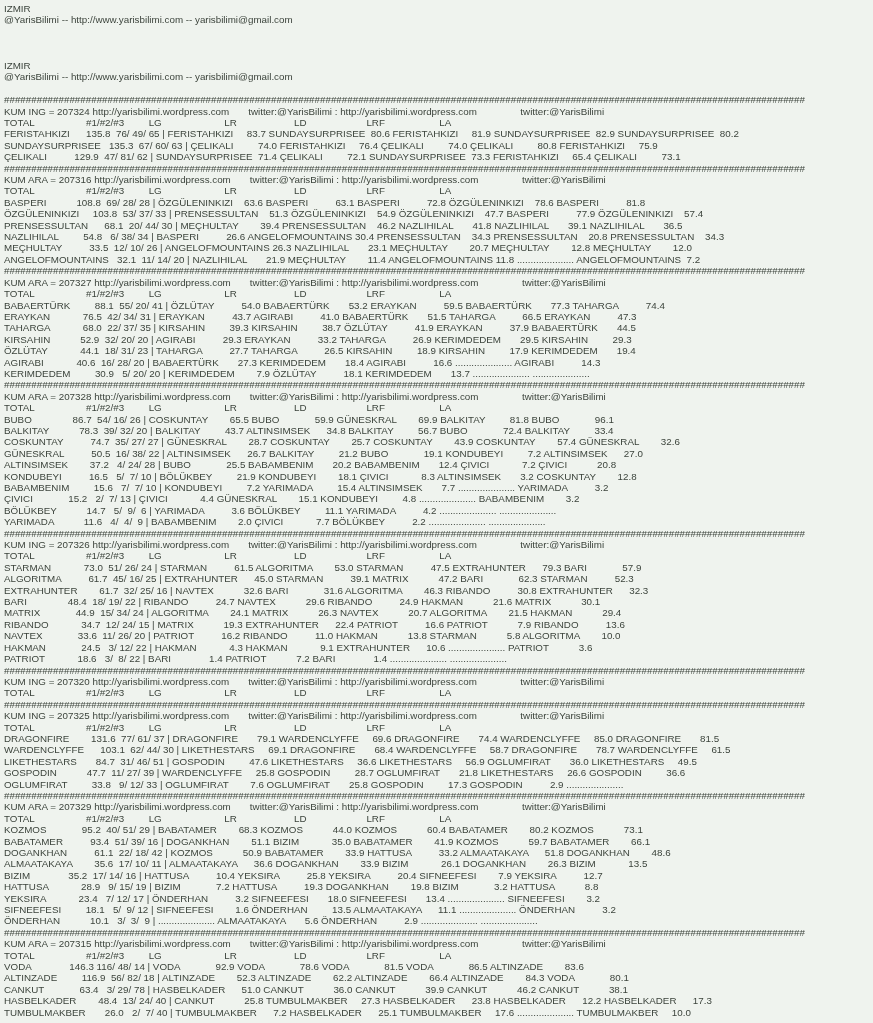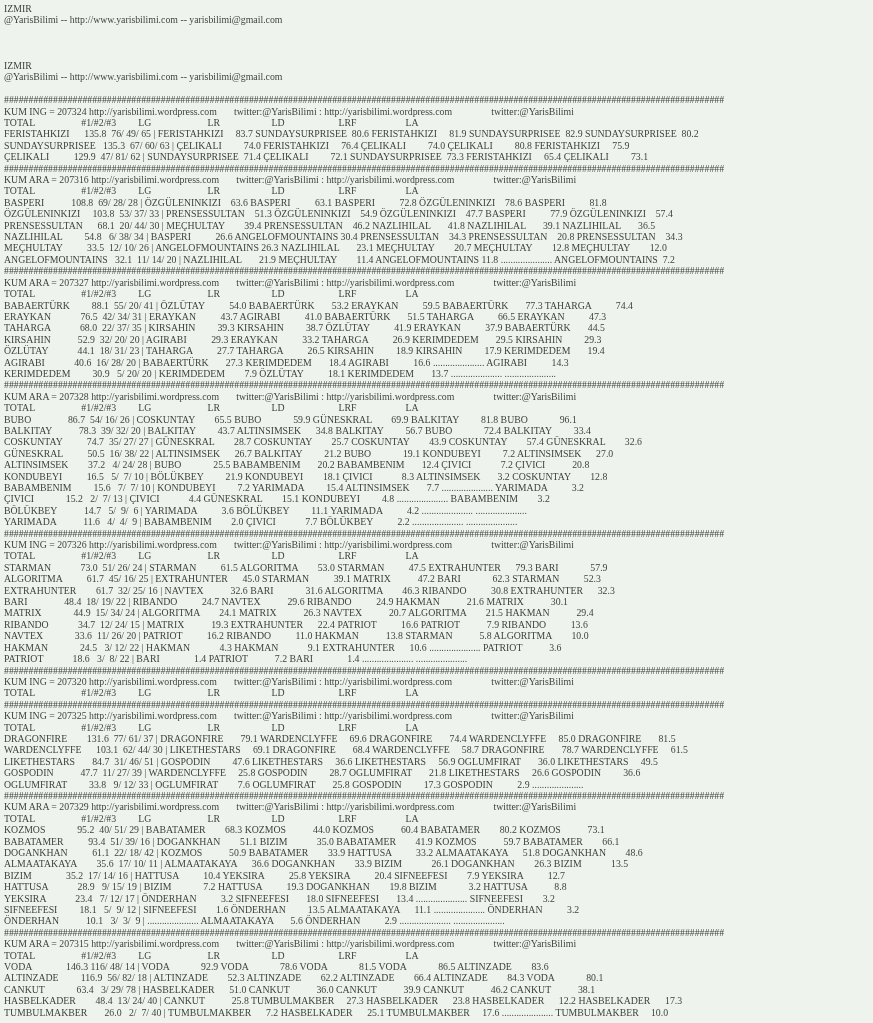--- a/index.html
+++ b/index.html
@@ -7,21 +7,21 @@
   body {
     background:#eff3ee;
     color:#3b433b;
     font-family:"DejaVu Sans Mono", monospace;
     font-size:9.8px;
     line-height:11.4px;
     padding:3px 0 0 4px;
     overflow:hidden;
   }
   .mono, pre.sec {
-    font-family:Liberation Serif, serif; font-size:inherit; line-height:inherit;
+    font-family:Liberation Sans, sans-serif; font-size:inherit; line-height:inherit;
     white-space:pre; min-height:11.4px;
   }
   pre.sec { margin:0; }
 </style>
 </head>
 <body>
 
 <main>
   <div class="mono">IZMIR</div>
   <div class="mono">@YarisBilimi -- http://www.yarisbilimi.com -- yarisbilimi@gmail.com</div>

